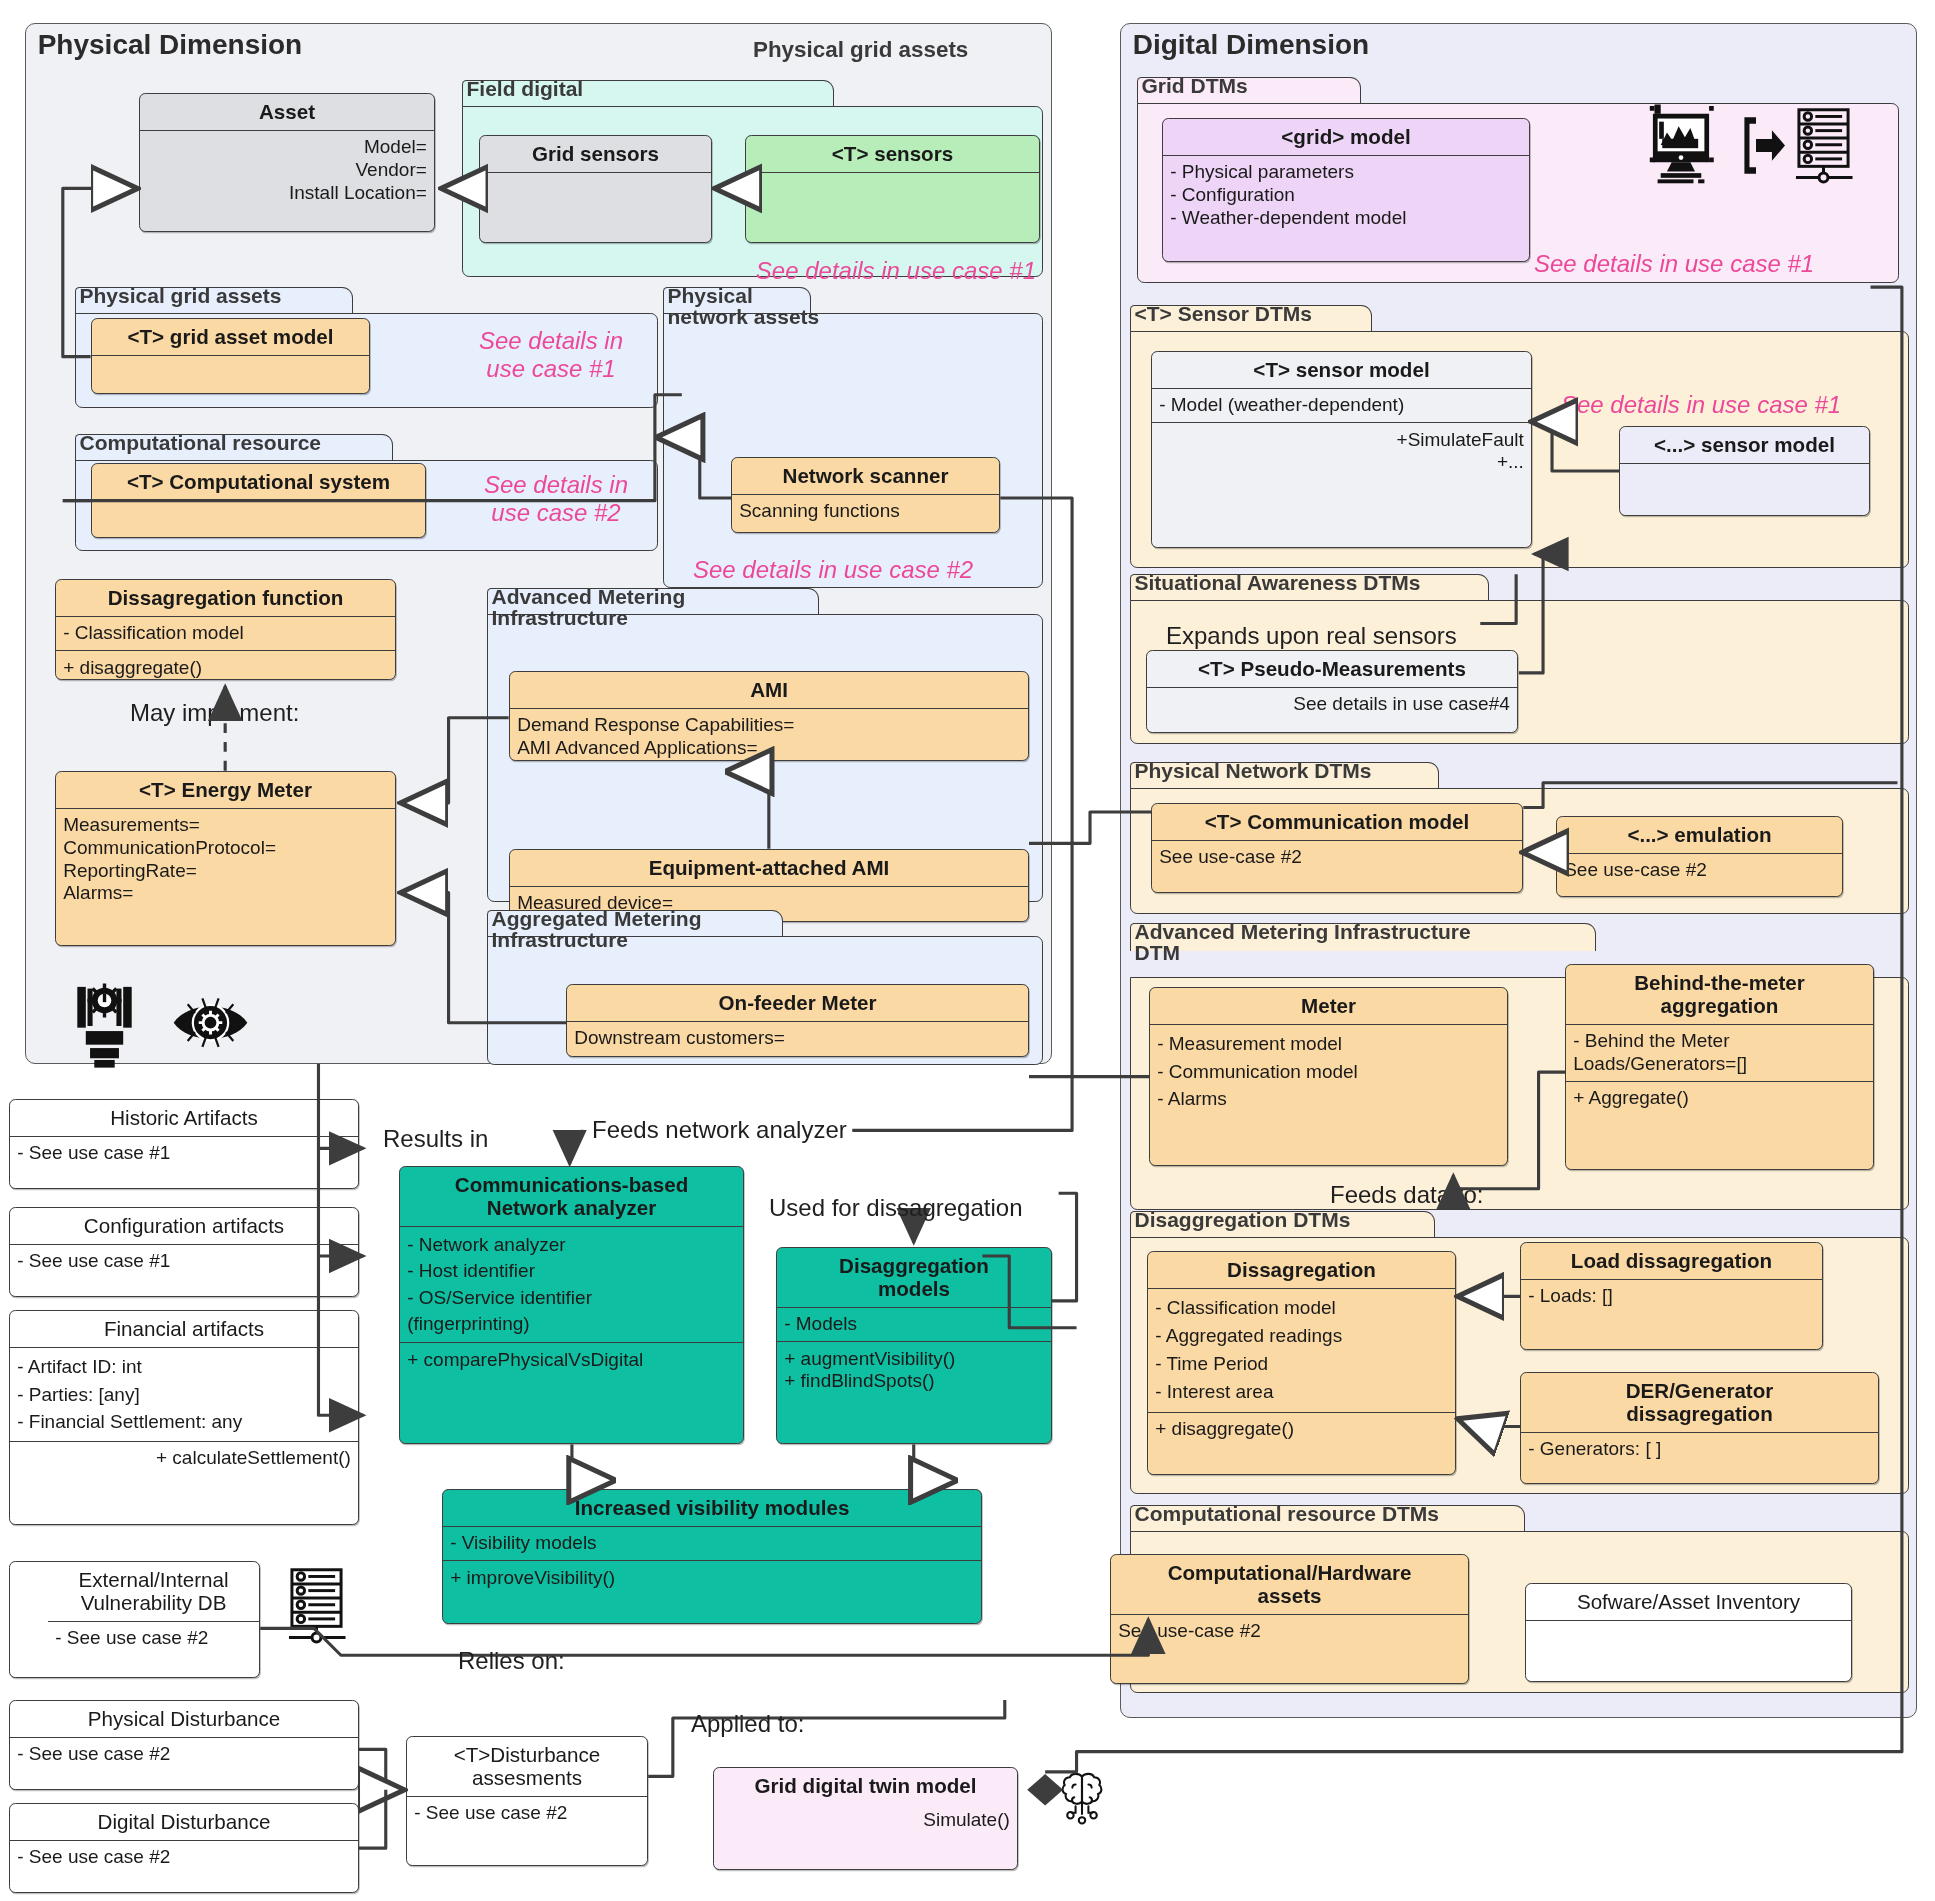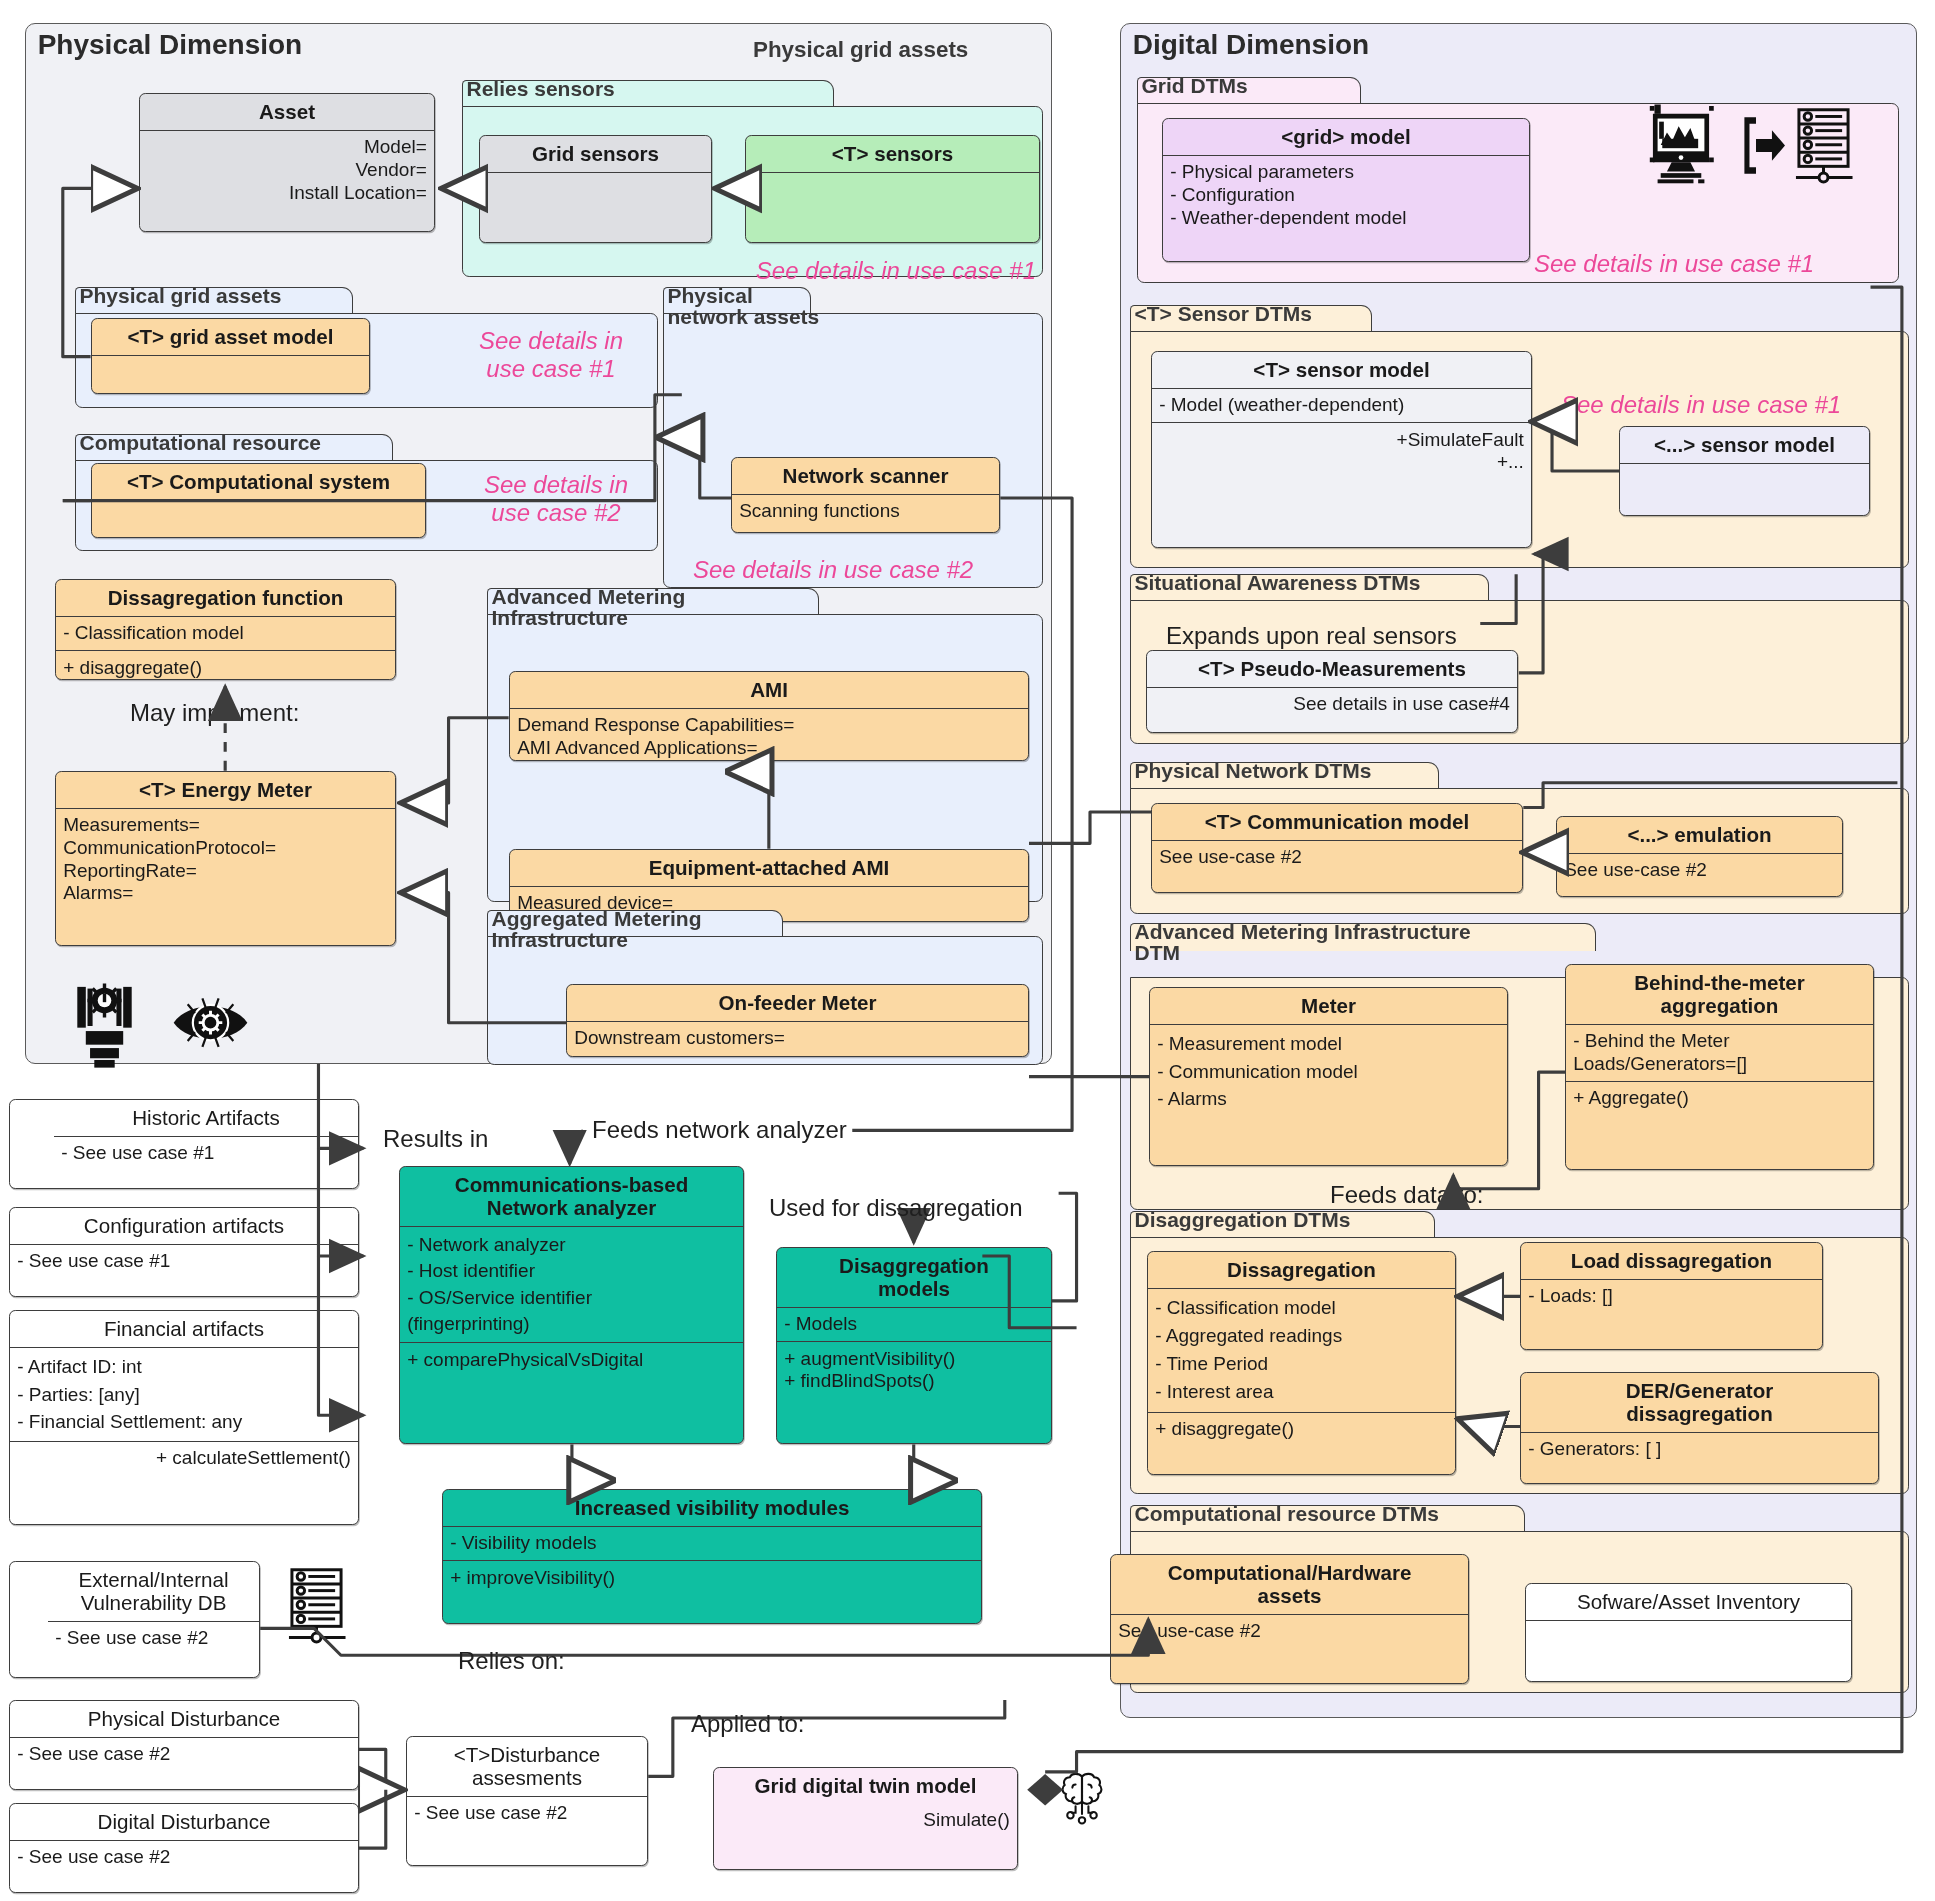--- a/index.html
+++ b/index.html
@@ -128,21 +128,21 @@
 
   <div class="cls f-grey" style="left:139px; top:93px; width:296px; height:139px;">
     <div class="hdr">Asset</div>
     <div class="sec ctr" style="white-space:pre-line;">Model=
 Vendor=
 Install Location=</div>
   </div>
 
   <div class="pkg p-mint" style="left:462px; top:80px; width:581px; height:197px;">
     <div class="tab" style="width:372px;"></div>
-    <div class="tablabel">Relies sensors</div>
+    <div class="tablabel">Field digital</div>
     <div class="body" style="top:26px;"></div>
   </div>
   <div class="cls f-grey" style="left:479px; top:135px; width:233px; height:108px;">
     <div class="hdr">Grid sensors</div>
     <div class="sec empty"></div>
   </div>
   <div class="cls f-green" style="left:745px; top:135px; width:295px; height:108px;">
     <div class="hdr">&lt;T&gt; sensors</div>
     <div class="sec empty"></div>
   </div>
@@ -414,21 +414,21 @@
   <div class="cls f-orange" style="left:1110px; top:1554px; width:359px; height:130px;">
     <div class="hdr" style="white-space:pre-line;">Computational/Hardware
 assets</div>
     <div class="sec">See use-case #2</div>
   </div>
   <div class="cls f-white" style="left:1525px; top:1583px; width:327px; height:99px;">
     <div class="hdr" style="font-weight:normal;">Sofware/Asset Inventory</div>
     <div class="sec empty"></div>
   </div>
 
-  <div class="cls f-white" style="left:9px; top:1099px; width:350px; height:90px;padding-left:44px;">
+  <div class="cls f-white" style="left:9px; top:1099px; width:350px; height:90px;">
     <div class="hdr" style="font-weight:normal;">Historic Artifacts</div>
     <div class="sec">- See use case #1</div>
   </div>
   <div class="cls f-white" style="left:9px; top:1207px; width:350px; height:90px;">
     <div class="hdr" style="font-weight:normal;">Configuration artifacts</div>
     <div class="sec">- See use case #1</div>
   </div>
   <div class="cls f-white" style="left:9px; top:1310px; width:350px; height:215px;">
     <div class="hdr" style="font-weight:normal;">Financial artifacts</div>
     <div class="sec" style="white-space:pre-line; line-height:1.45;">- Artifact ID: int

